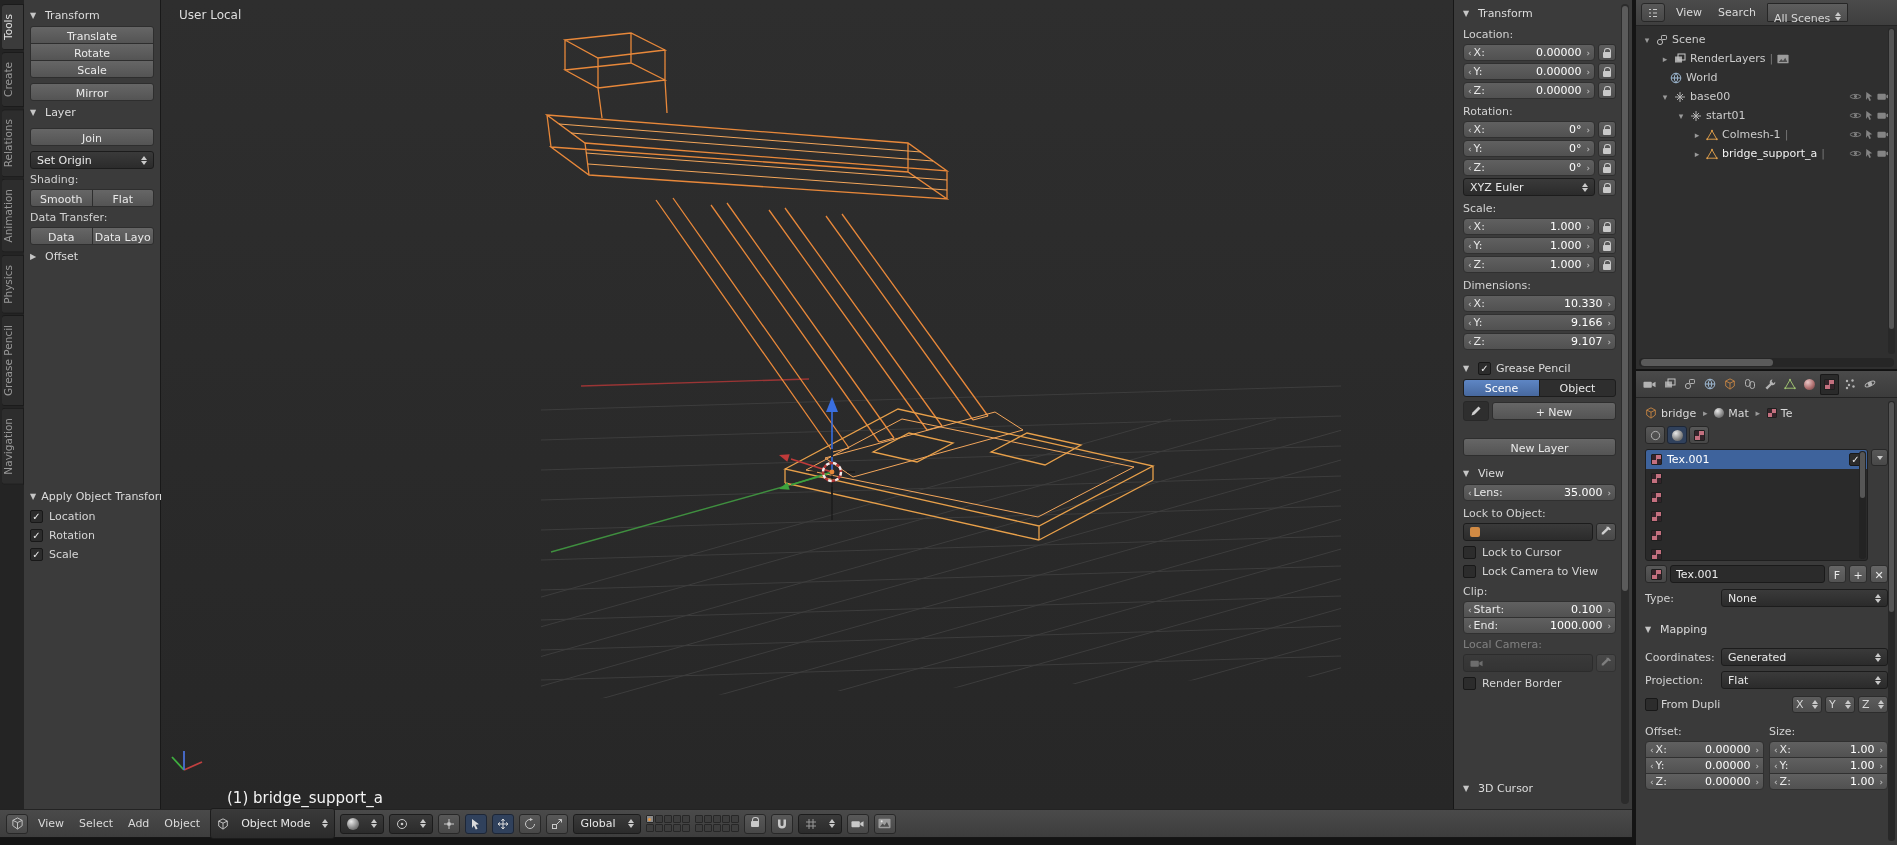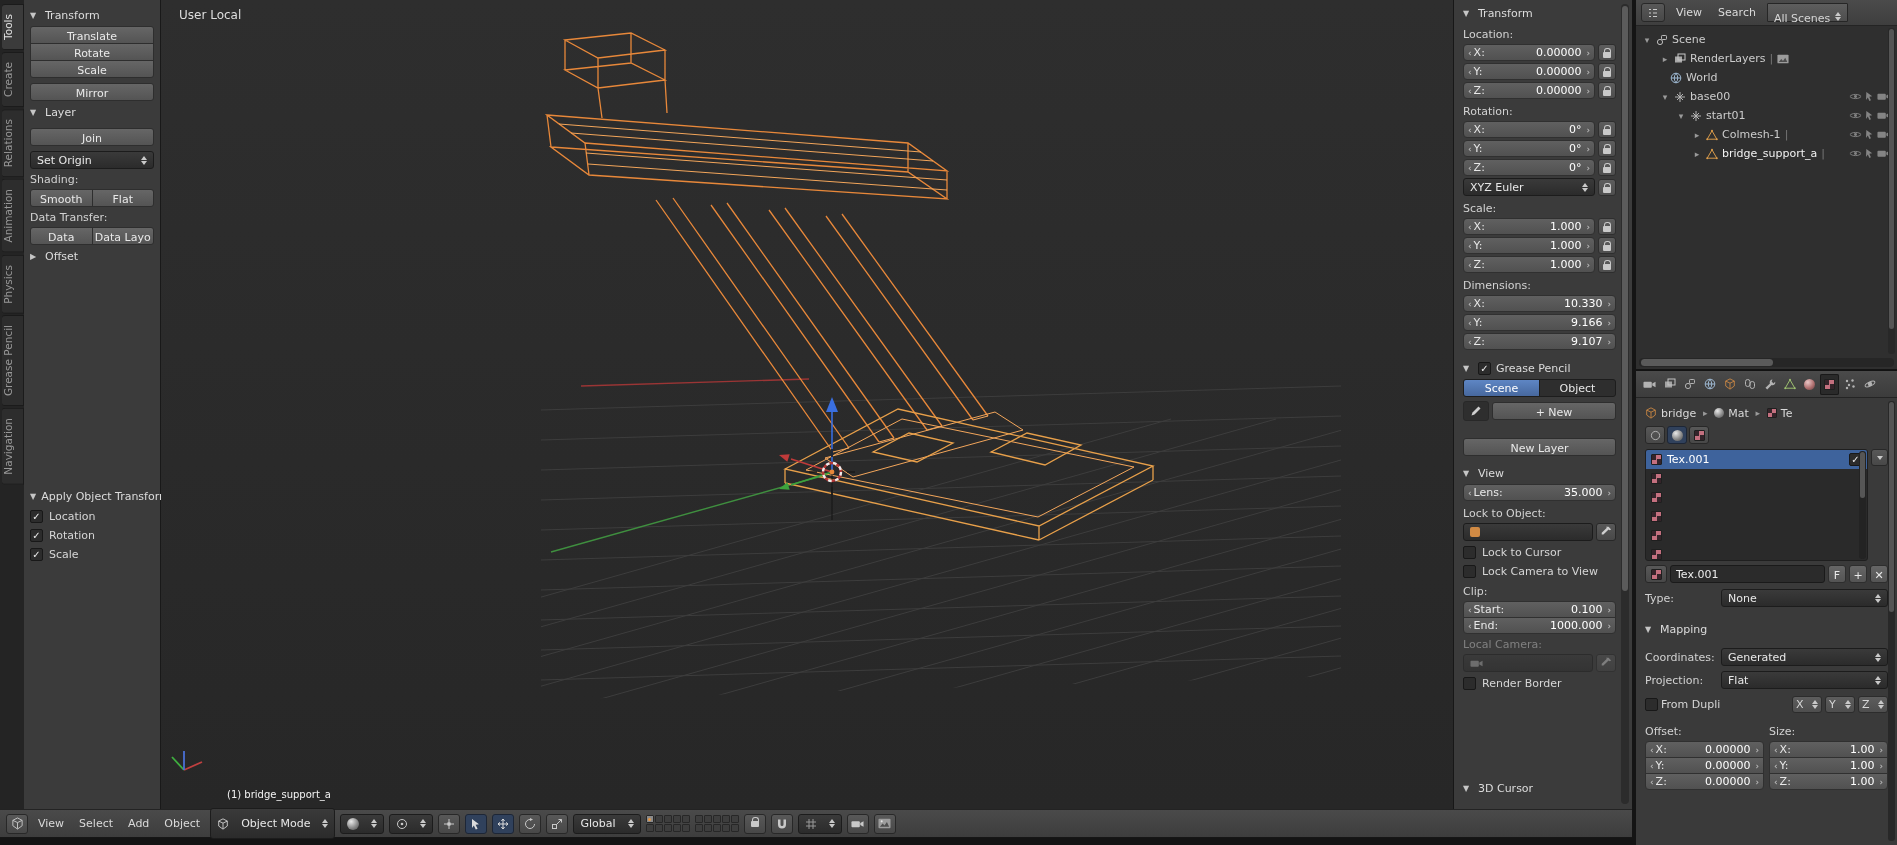--- a/index.html
+++ b/index.html
@@ -61,21 +61,21 @@
 .vtab.active{background:#3b3b3b;color:#e2e2e2}
 
 
 #toolshelf{position:absolute;left:24px;top:0;width:137px;height:809px;background:#3b3b3b;
   border-right:1px solid #191919;padding:4px 6px;display:flex;flex-direction:column}
 #toolshelf .gap{height:5px}
 
 
 #viewport{position:absolute;left:161px;top:0;width:1292px;height:809px;background:linear-gradient(#2e2e2e,#272727);overflow:hidden}
 .vp-top{position:absolute;left:18px;top:8px;color:#dedede;font-size:12px}
-.vp-bottom{position:absolute;left:66px;top:789px;color:#f4f4f4;font-size:10px}
+.vp-bottom{position:absolute;left:66px;top:789px;color:#f4f4f4;font-size:15px}
 
 
 #viewheader{position:absolute;left:0;top:809px;width:1632px;height:29px;background:linear-gradient(#4a4a4a,#3d3d3d);
   border-top:1px solid #232323;border-bottom:1px solid #161616;display:flex;align-items:center;gap:5px;padding:0 6px}
 .menu-item{padding:0 5px;color:#dadada}
 .layers{display:flex;gap:5px;align-items:center}
 .lgrp{display:grid;grid-template-columns:repeat(5,8px);grid-auto-rows:8px;gap:1px}
 .lcell{background:#3e3e3e;border:1px solid #272727;border-radius:1px}
 .lcell.on{background:#8a8a8a;position:relative}
 .lcell.on:after{content:"";position:absolute;inset:1.5px;border-radius:50%;background:#e8963f}

